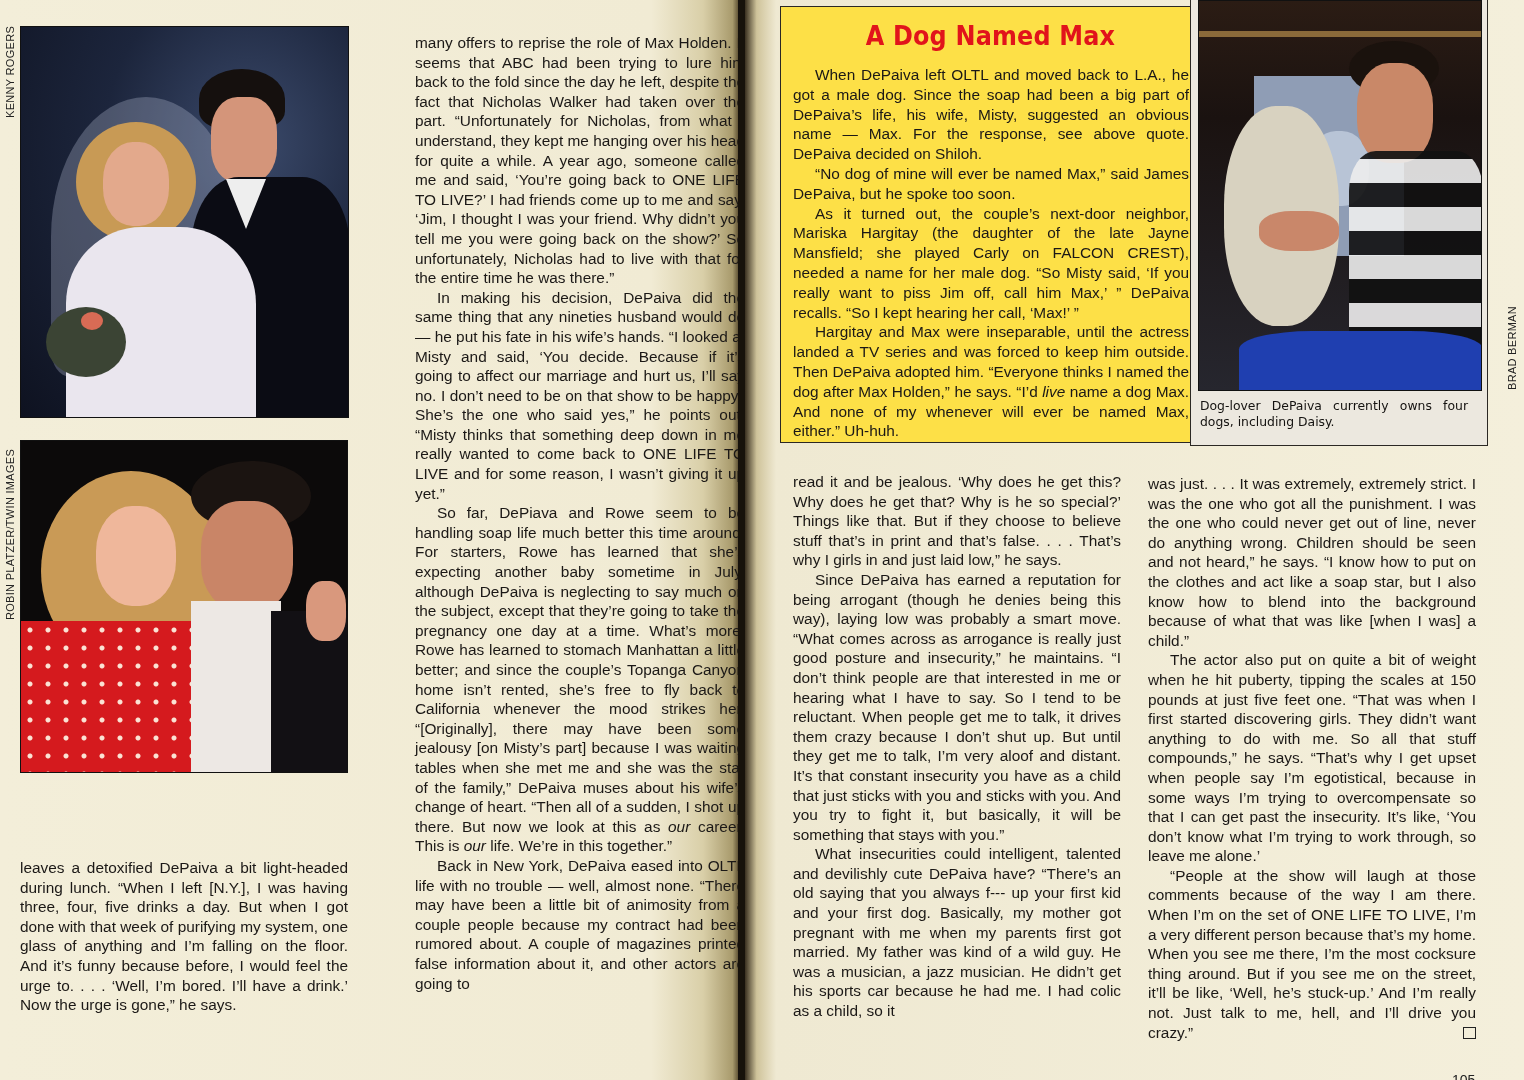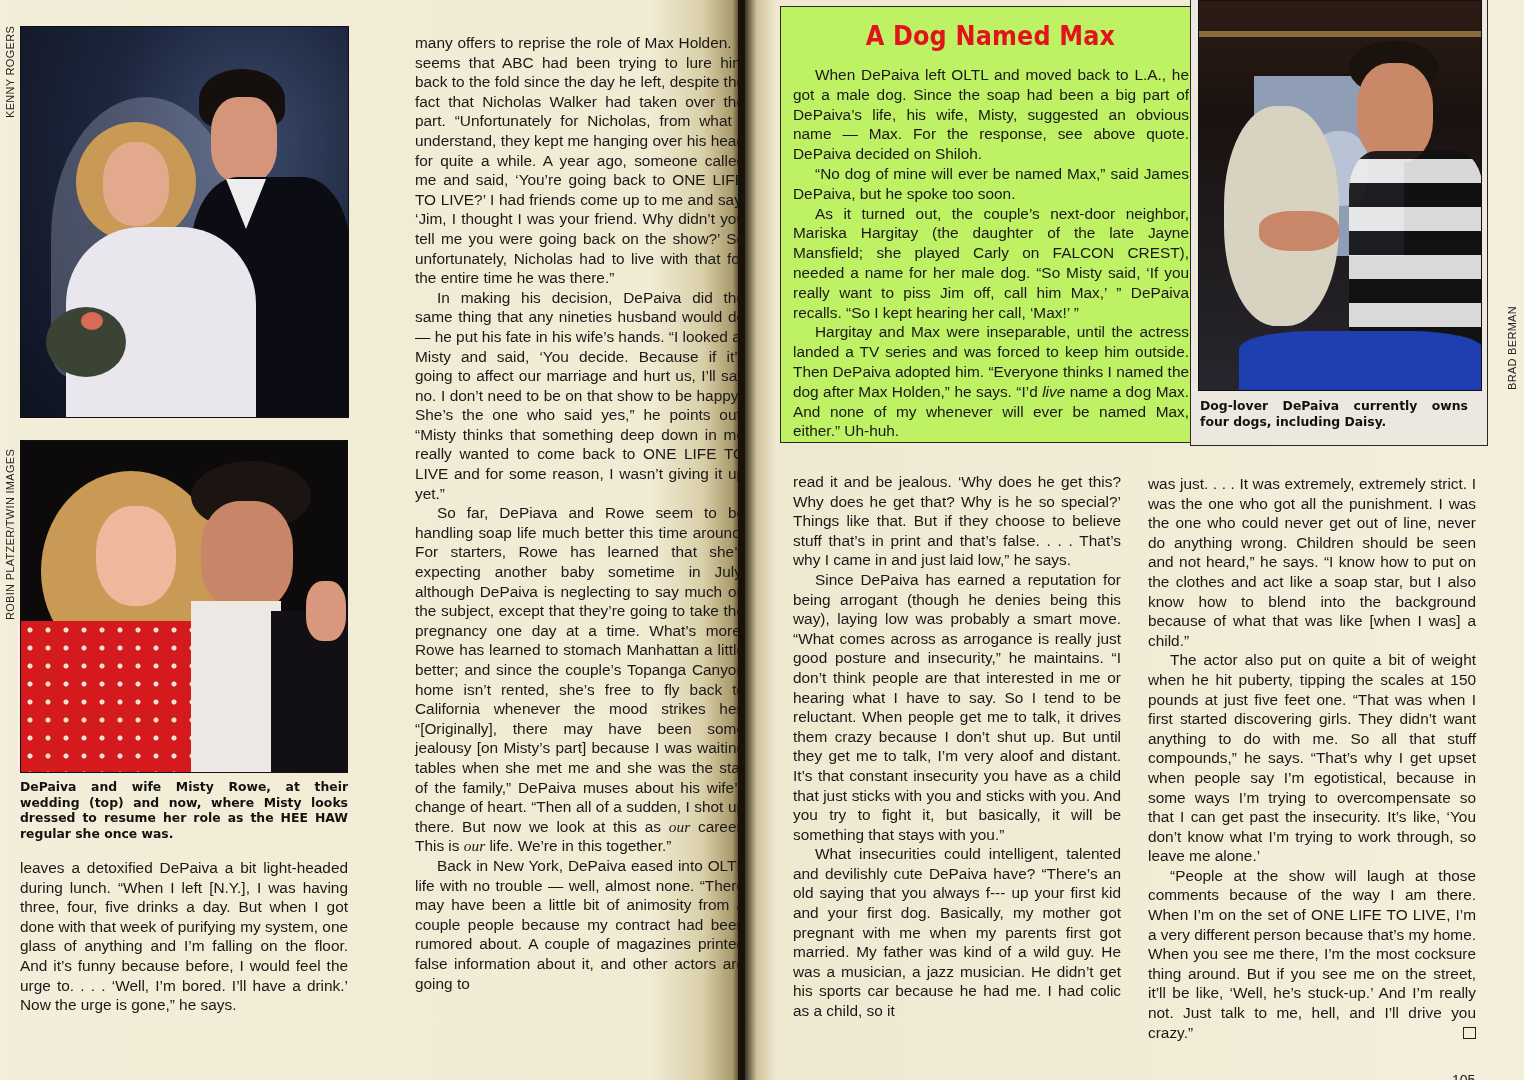--- a/index.html
+++ b/index.html
@@ -10,25 +10,25 @@
   .page-left { left: 0; width: 740px; background: linear-gradient(to right, #f3eed9 0%, #f1ebd4 88%, #d9cfa8 95%, #a89a6c 99%, #4a3d24 100%); }
   .page-right { left: 745px; width: 779px; background: linear-gradient(to right, #3a3020 0%, #cfc39a 1.5%, #efe9d2 4%, #f4efdb 100%); }
   .gutter { position: absolute; left: 738px; top: 0; width: 9px; height: 1080px; background: #17120b; }
 
   .photo { position: absolute; border: 1px solid #111; overflow: hidden; }
   .credit { position: absolute; font-size: 11px; letter-spacing: 0.3px; color: #222; transform-origin: left top; white-space: nowrap; }
 
   .col { position: absolute; font-size: 15.4px; line-height: 19.6px; text-align: justify; color: #1b1816; }
   .col p { text-indent: 22px; }
   .col p.noindent { text-indent: 0; }
-  .col em { font-style: italic; font-family: Liberation Serif, serif; }
+  .col em { font-style: italic; }
 
-  .caption { position: absolute; font-family: "DejaVu Sans", sans-serif; font-weight: bold; font-size: 12.4px; line-height: 15.5px; color: #141210; text-align: justify; }
+  .caption { position: absolute; font-family: "DejaVu Sans", sans-serif; font-weight: normal; font-size: 12.4px; line-height: 15.5px; color: #141210; text-align: justify; }
 
-  .sidebar { position: absolute; left: 780px; top: 6px; width: 420px; height: 437px; background: #bef264; border: 1.5px solid #2b2824; border-right: none; }
+  .sidebar { position: absolute; left: 780px; top: 6px; width: 420px; height: 437px; background: #fde047; border: 1.5px solid #2b2824; border-right: none; }
   .sidebar-title { position: absolute; left: 0; top: 14px; width: 100%; text-align: center; font-family: "DejaVu Sans", sans-serif; font-weight: bold; font-size: 26px; color: #e1141b; letter-spacing: 0.2px; transform: scaleX(0.92); }
   .sidebar-body { position: absolute; left: 12px; top: 58px; width: 396px; font-size: 15.4px; line-height: 19.8px; text-align: justify; color: #1b1816; }
   .sidebar-body p { text-indent: 22px; }
 
   .dog-box { position: absolute; left: 1190px; top: 0; width: 298px; height: 446px; background: #ece8df; border: 1.5px solid #2b2824; border-top: none; }
   .end-mark { display: inline-block; width: 13px; height: 12px; border: 1.3px solid #222; vertical-align: -1px; margin-left: 8px; float: right; margin-top: 4px; }
   .pagenum { position: absolute; left: 1452px; top: 1072px; font-size: 14px; color: #222; }
 
   
   .ph-wedding { left: 20px; top: 26px; width: 329px; height: 392px; background: radial-gradient(ellipse at 70% 30%, #3b4a6b 0%, #1c253c 45%, #0e1220 100%); }
@@ -66,21 +66,20 @@
     <div class="shape" style="left:20px;top:30px;width:180px;height:200px;border-radius:50%;background:#c99a56;"></div>
     <div class="shape" style="left:75px;top:65px;width:80px;height:100px;border-radius:45%;background:#efb79b;"></div>
     <div class="shape" style="left:0;top:180px;width:175px;height:153px;background:radial-gradient(circle,#fbe3d4 2px,transparent 3px) 0 0/18px 18px,#d51a1e;"></div>
     <div class="shape" style="left:170px;top:20px;width:120px;height:70px;border-radius:50%;background:#1b1411;"></div>
     <div class="shape" style="left:180px;top:60px;width:92px;height:110px;border-radius:42%;background:#c98567;"></div>
     <div class="shape" style="left:170px;top:160px;width:90px;height:173px;background:#ede8e4;"></div>
     <div class="shape" style="left:250px;top:170px;width:78px;height:163px;background:#121014;"></div>
     <div class="shape" style="left:285px;top:140px;width:40px;height:60px;border-radius:40%;background:#d9987d;"></div>
   </div>
 
-  <div class="caption" style="left:20px; top:779px; width:328px;">DePaiva and wife Misty Rowe, at their wedding (top) and now, where Misty looks dressed to resume her role as the HEE HAW regular she once was.</div>
 
   <div class="col" style="left:20px; top:858px; width:328px;">
     <p class="noindent">leaves a detoxified DePaiva a bit light-headed during lunch. “When I left [N.Y.], I was having three, four, five drinks a day. But when I got done with that week of purifying my system, one glass of anything and I’m falling on the floor. And it’s funny because before, I would feel the urge to. . . . ‘Well, I’m bored. I’ll have a drink.’ Now the urge is gone,” he says.</p>
   </div>
 
   <div class="col" style="left:375px; top:33px; width:330px;margin-left:40px;">
     <p class="noindent">many offers to reprise the role of Max Holden. It seems that ABC had been trying to lure him back to the fold since the day he left, despite the fact that Nicholas Walker had taken over the part. “Unfortunately for Nicholas, from what I understand, they kept me hanging over his head for quite a while. A year ago, someone called me and said, ‘You’re going back to ONE LIFE TO LIVE?’ I had friends come up to me and say, ‘Jim, I thought I was your friend. Why didn’t you tell me you were going back on the show?’ So unfortunately, Nicholas had to live with that for the entire time he was there.”</p>
     <p>In making his decision, DePaiva did the same thing that any nineties husband would do — he put his fate in his wife’s hands. “I looked at Misty and said, ‘You decide. Because if it’s going to affect our marriage and hurt us, I’ll say no. I don’t need to be on that show to be happy.’ She’s the one who said yes,” he points out. “Misty thinks that something deep down in me really wanted to come back to ONE LIFE TO LIVE and for some reason, I wasn’t giving it up yet.”</p>
     <p><span>So far, DePiava and Rowe seem to be handling soap life much better this time around. For starters, Rowe has learned that she’s expecting another baby sometime in July, although DePaiva is neglecting to say much on the subject, except that they’re going to take the pregnancy one day at a time. What’s more, Rowe has learned to stomach Manhattan a little better; and since the couple’s Topanga Canyon home isn’t rented, she’s free to fly back to California whenever the mood strikes her. “[Originally], there may have been some jealousy [on Misty’s part] because I was waiting tables when she met me and she was the star of the family,” DePaiva muses about his wife’s change of heart. “Then all of a sudden, I shot up there. But now we look at this as</span> <em>our</em><span> career. This is </span><em>our</em><span> life. We’re in this together.”</span></p>
     <p>Back in New York, DePaiva eased into OLTL life with no trouble — well, almost none. “There may have been a little bit of animosity from a couple people because my contract had been rumored about. A couple of magazines printed false information about it, and other actors are going to</p>
@@ -110,21 +109,21 @@
   <div class="shape" style="left:158px;top:62px;width:76px;height:100px;border-radius:42%;background:#c98868;"></div>
   <div class="shape" style="left:150px;top:150px;width:134px;height:200px;background:repeating-linear-gradient(0deg,#111 0 24px,#eee 24px 48px),#111;opacity:0.9;border-radius:20% 20% 0 0;"></div>
   <div class="shape" style="left:25px;top:105px;width:115px;height:220px;border-radius:45%;background:#d8d2c0;"></div>
   <div class="shape" style="left:60px;top:210px;width:80px;height:40px;border-radius:40%;background:#c9876a;"></div>
   <div class="shape" style="left:40px;top:330px;width:244px;height:61px;background:#1f3fb0;border-radius:30% 30% 0 0;"></div>
 </div>
 <span class="credit" style="left:1506px; top:390px; transform: rotate(-90deg);">BRAD BERMAN</span>
 <div class="caption" style="left:1200px; top:398px; width:268px;">Dog-lover DePaiva currently owns four dogs, including Daisy.</div>
 
 <div class="col" style="left:793px; top:472px; width:328px;">
-  <p class="noindent">read it and be jealous. ‘Why does he get this? Why does he get that? Why is he so special?’ Things like that. But if they choose to believe stuff that’s in print and that’s false. . . . That’s why I came in and just laid low,” he says.</p>
+  <p class="noindent">read it and be jealous. ‘Why does he get this? Why does he get that? Why is he so special?’ Things like that. But if they choose to believe stuff that’s in print and that’s false. . . . That’s why I girls in and just laid low,” he says.</p>
   <p>Since DePaiva has earned a reputation for being arrogant (though he denies being this way), laying low was probably a smart move. “What comes across as arrogance is really just good posture and insecurity,” he maintains. “I don’t think people are that interested in me or hearing what I have to say. So I tend to be reluctant. When people get me to talk, it drives them crazy because I don’t shut up. But until they get me to talk, I’m very aloof and distant. It’s that constant insecurity you have as a child that just sticks with you and sticks with you. And you try to fight it, but basically, it will be something that stays with you.”</p>
   <p>What insecurities could intelligent, talented and devilishly cute DePaiva have? “There’s an old saying that you always f--- up your first kid and your first dog. Basically, my mother got pregnant with me when my parents first got married. My father was kind of a wild guy. He was a musician, a jazz musician. He didn’t get his sports car because he had me. I had colic as a child, so it</p>
 </div>
 
 <div class="col" style="left:1148px; top:474px; width:328px;">
   <p class="noindent">was just. . . . It was extremely, extremely strict. I was the one who got all the punishment. I was the one who could never get out of line, never do anything wrong. Children should be seen and not heard,” he says. “I know how to put on the clothes and act like a soap star, but I also know how to blend into the background because of what that was like [when I was] a child.”</p>
   <p>The actor also put on quite a bit of weight when he hit puberty, tipping the scales at 150 pounds at just five feet one. “That was when I first started discovering girls. They didn’t want anything to do with me. So all that stuff compounds,” he says. “That’s why I get upset when people say I’m egotistical, because in some ways I’m trying to overcompensate so that I can get past the insecurity. It’s like, ‘You don’t know what I’m trying to work through, so leave me alone.’</p>
   <p><span>“People at the show will laugh at those comments because of the way I am there. When I’m on the set of ONE LIFE TO LIVE, I’m a very different person because that’s my home. When you see me there, I’m the most cocksure thing around. But if you see me on the street, it’ll be like, ‘Well, he’s stuck-up.’ And I’m really not. Just talk to me, hell, and I’ll drive you crazy.”</span><span class="end-mark"></span></p>
 </div>
 

